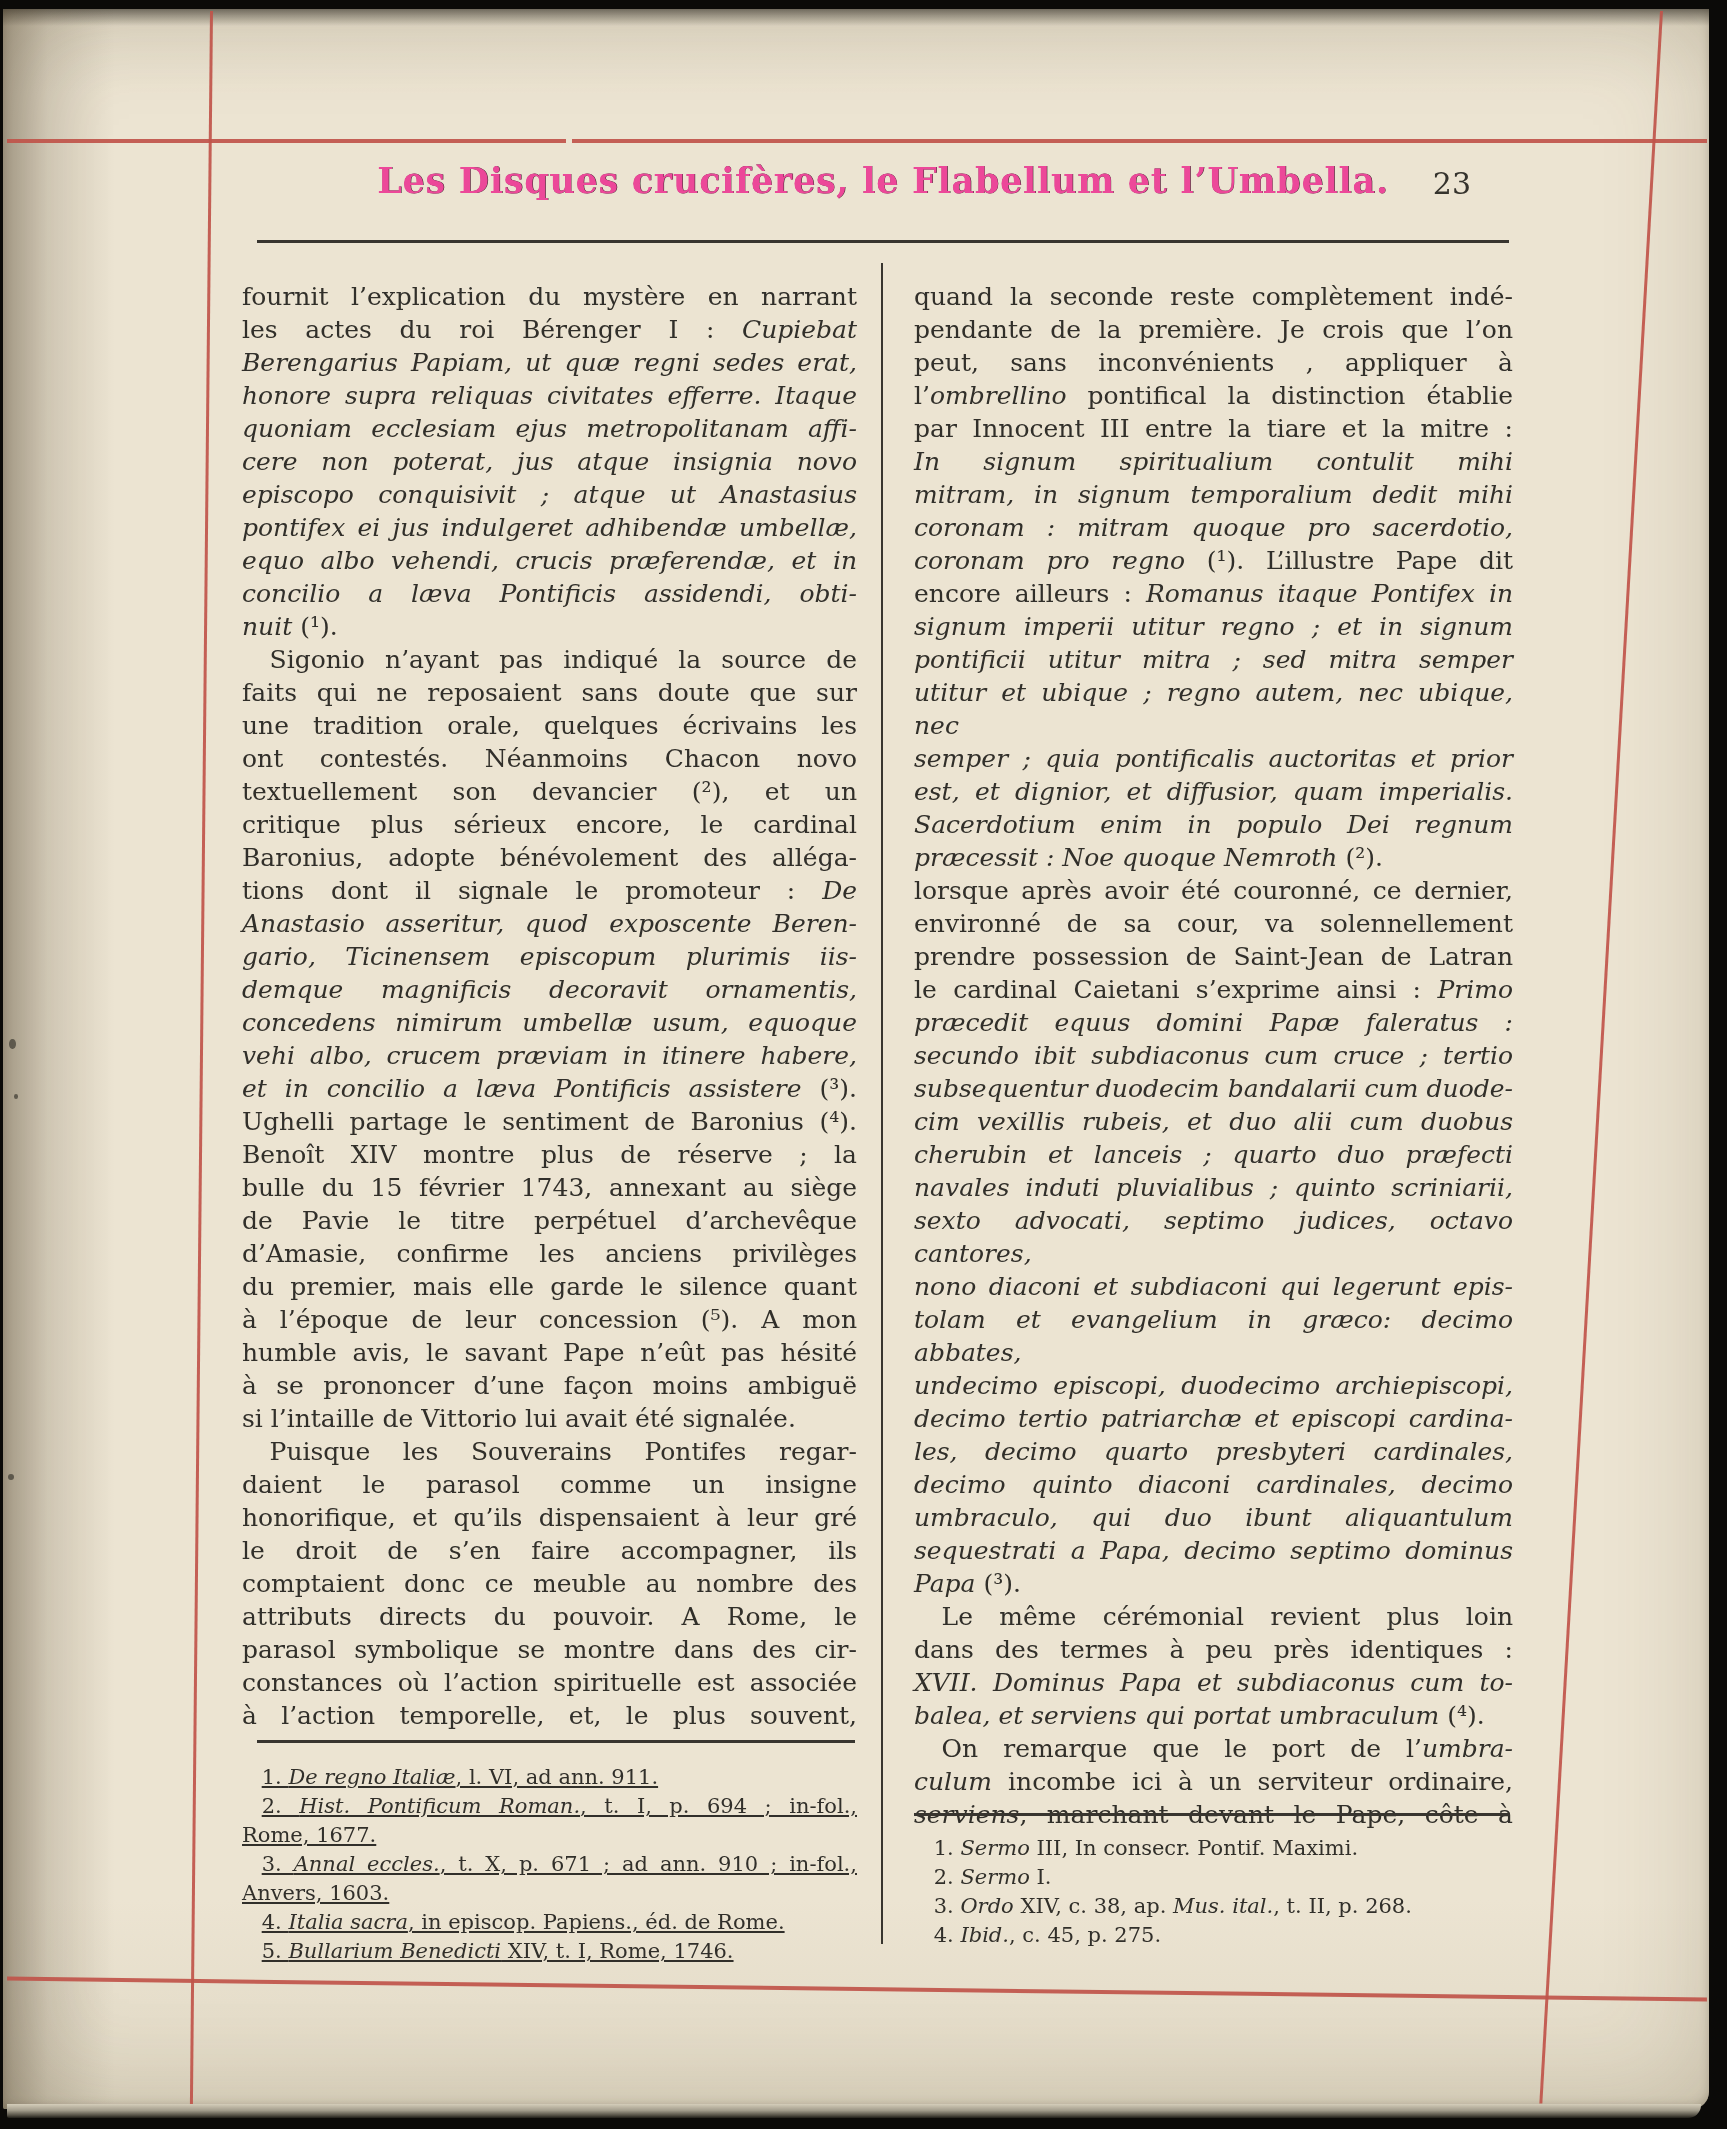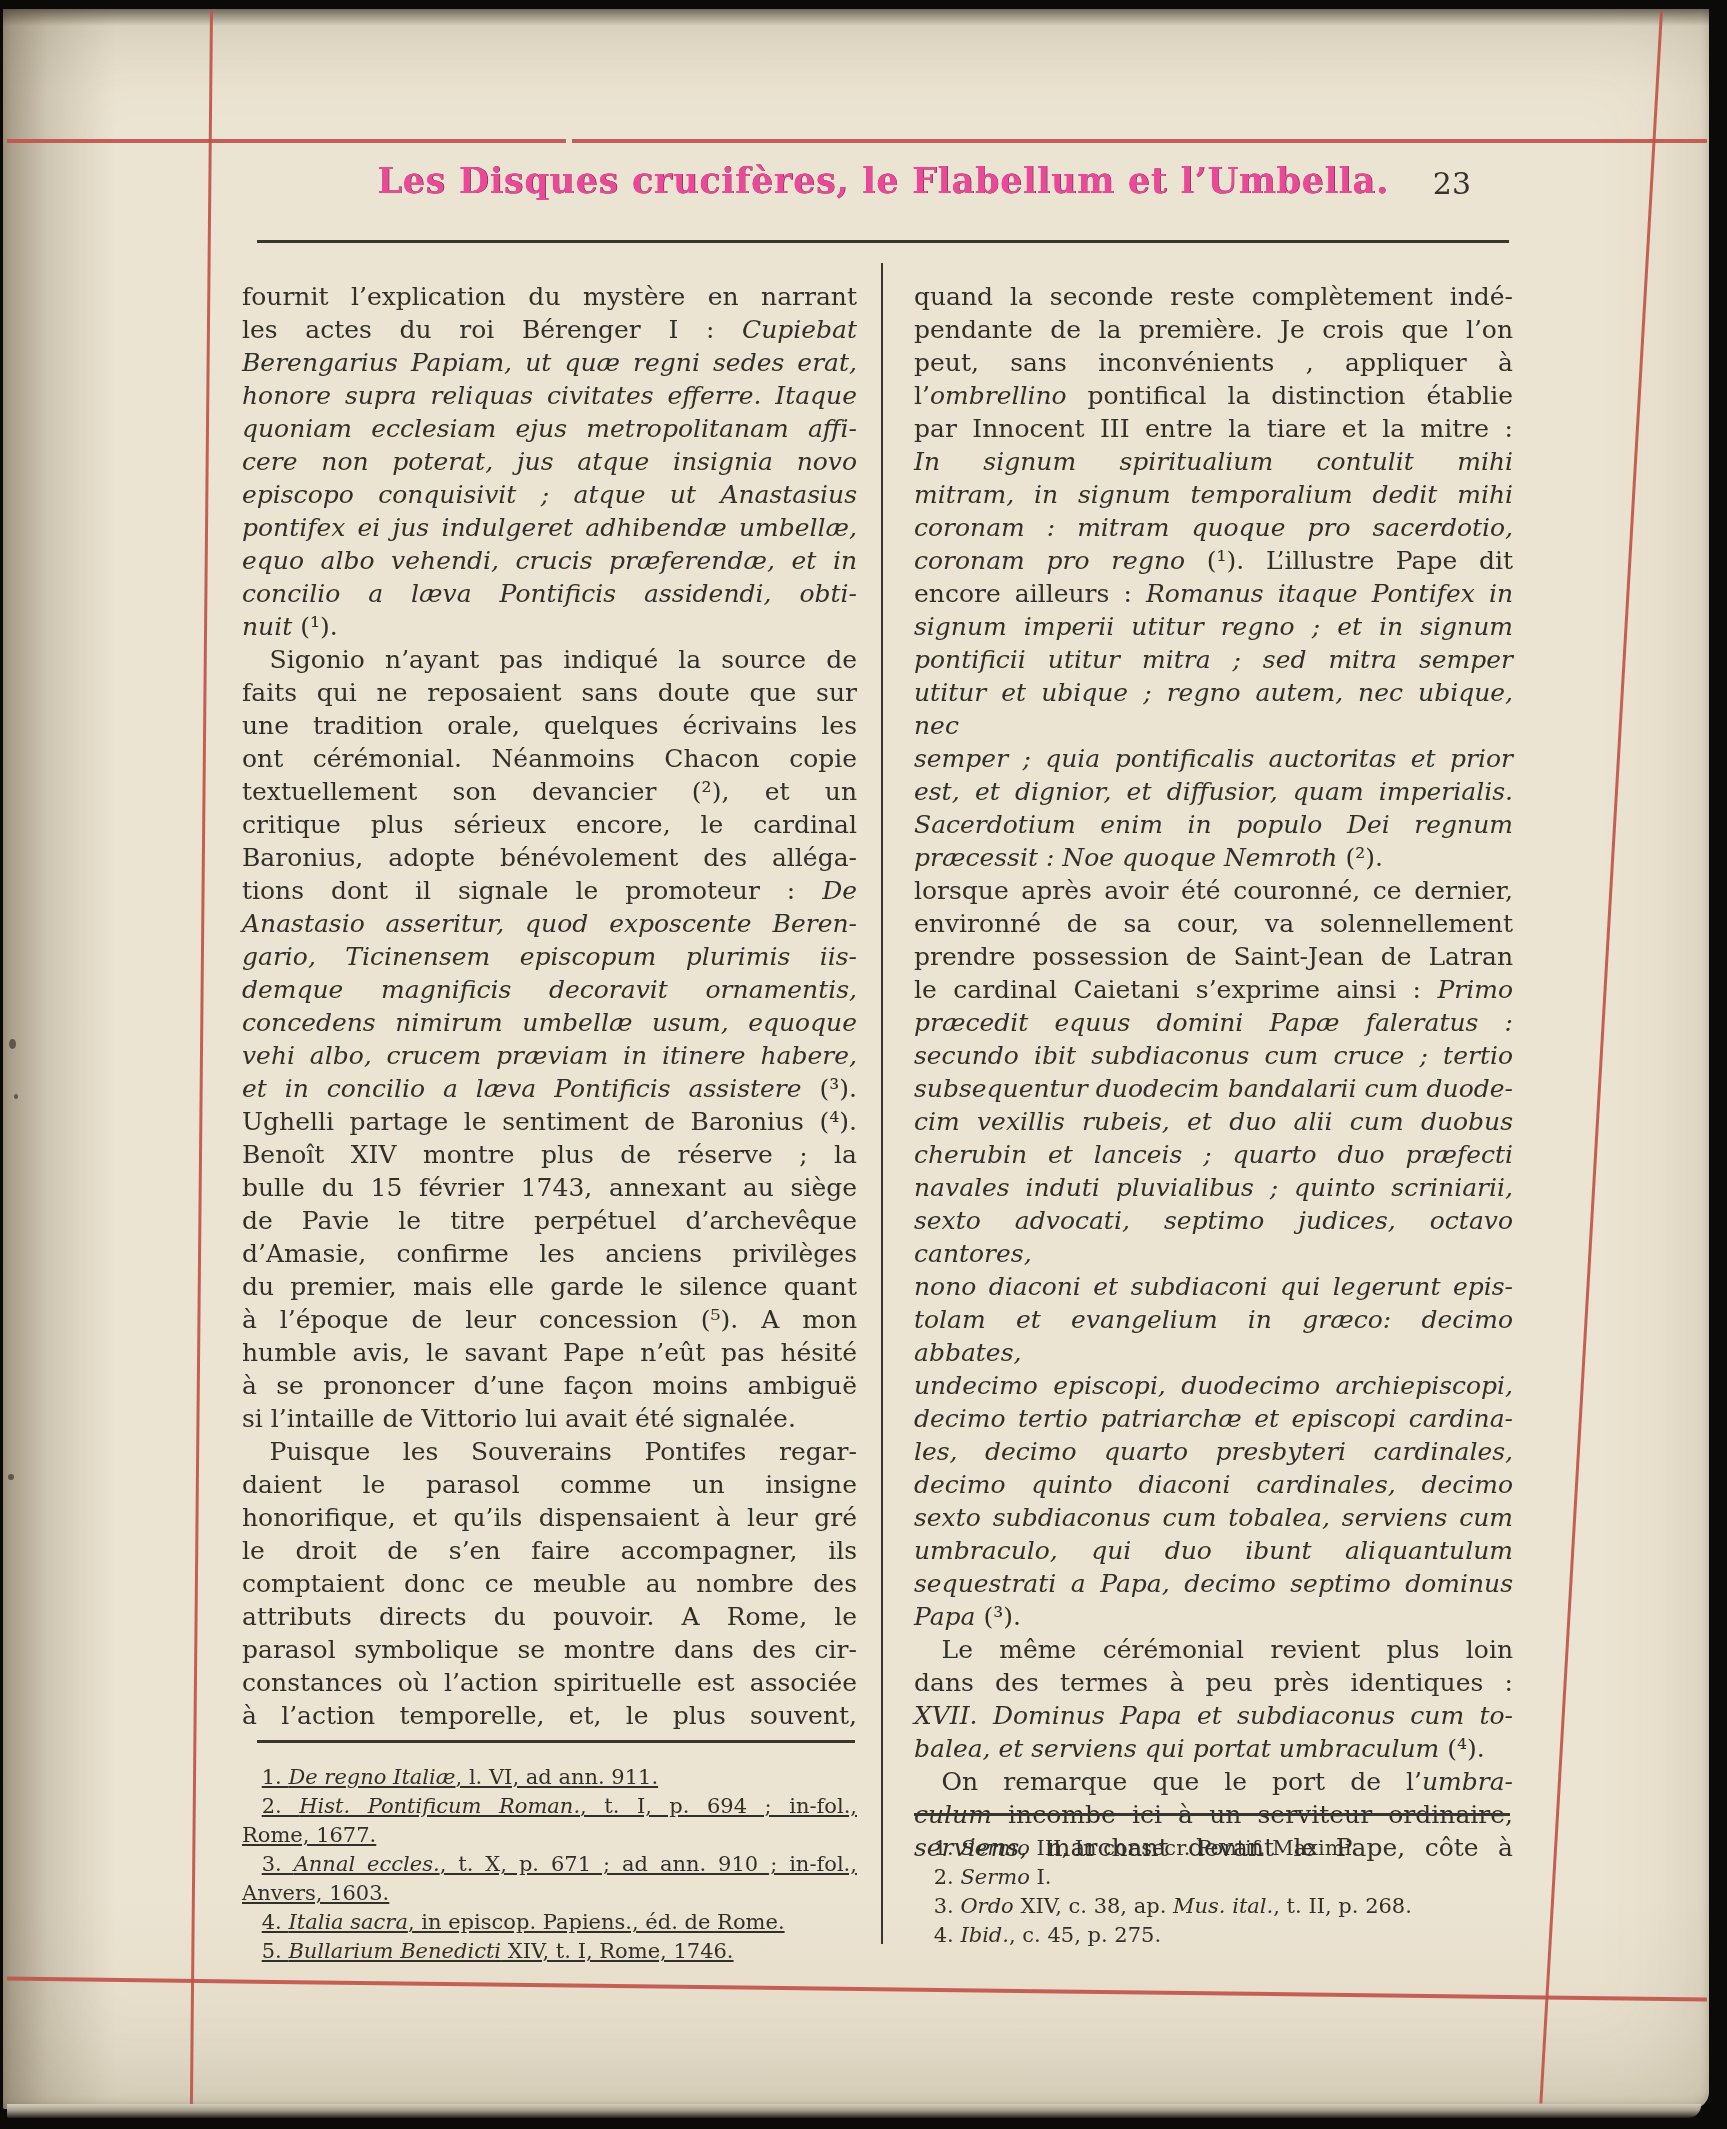--- a/index.html
+++ b/index.html
@@ -88,21 +88,21 @@
     <div class="tl"><span class="it">quoniam ecclesiam ejus metropolitanam affi-</span></div>
     <div class="tl"><span class="it">cere non poterat, jus atque insignia novo</span></div>
     <div class="tl"><span class="it">episcopo conquisivit ; atque ut Anastasius</span></div>
     <div class="tl"><span class="it">pontifex ei jus indulgeret adhibendæ umbellæ,</span></div>
     <div class="tl"><span class="it">equo albo vehendi, crucis præferendæ, et in</span></div>
     <div class="tl"><span class="it">concilio a læva Pontificis assidendi, obti-</span></div>
     <div class="tl e"><span class="it">nuit </span><span class="ro">(¹).</span></div>
     <div class="tl i"><span class="ro">Sigonio n’ayant pas indiqué la source de</span></div>
     <div class="tl"><span class="ro">faits qui ne reposaient sans doute que sur</span></div>
     <div class="tl"><span class="ro">une tradition orale, quelques écrivains les</span></div>
-    <div class="tl"><span class="ro">ont cérémonial. Néanmoins Chacon copie</span></div>
+    <div class="tl"><span class="ro">ont contestés. Néanmoins Chacon novo</span></div>
     <div class="tl"><span class="ro">textuellement son devancier (²), et un</span></div>
     <div class="tl"><span class="ro">critique plus sérieux encore, le cardinal</span></div>
     <div class="tl"><span class="ro">Baronius, adopte bénévolement des alléga-</span></div>
     <div class="tl"><span class="ro">tions dont il signale le promoteur : </span><span class="it">De</span></div>
     <div class="tl"><span class="it">Anastasio asseritur, quod exposcente Beren-</span></div>
     <div class="tl"><span class="it">gario, Ticinensem episcopum plurimis iis-</span></div>
     <div class="tl"><span class="it">demque magnificis decoravit ornamentis,</span></div>
     <div class="tl"><span class="it">concedens nimirum umbellæ usum, equoque</span></div>
     <div class="tl"><span class="it">vehi albo, crucem præviam in itinere habere,</span></div>
     <div class="tl"><span class="it">et in concilio a læva Pontificis assistere </span><span class="ro">(³).</span></div>
@@ -154,21 +154,20 @@
     <div class="tl"><span class="it">cim vexillis rubeis, et duo alii cum duobus</span></div>
     <div class="tl"><span class="it">cherubin et lanceis ; quarto duo præfecti</span></div>
     <div class="tl"><span class="it">navales induti pluvialibus ; quinto scriniarii,</span></div>
     <div class="tl"><span class="it">sexto advocati, septimo judices, octavo cantores,</span></div>
     <div class="tl"><span class="it">nono diaconi et subdiaconi qui legerunt epis-</span></div>
     <div class="tl"><span class="it">tolam et evangelium in græco: decimo abbates,</span></div>
     <div class="tl"><span class="it">undecimo episcopi, duodecimo archiepiscopi,</span></div>
     <div class="tl"><span class="it">decimo tertio patriarchæ et episcopi cardina-</span></div>
     <div class="tl"><span class="it">les, decimo quarto presbyteri cardinales,</span></div>
     <div class="tl"><span class="it">decimo quinto diaconi cardinales, decimo</span></div>
-    <div class="tl"><span class="it">sexto subdiaconus cum tobalea, serviens cum</span></div>
     <div class="tl"><span class="it">umbraculo, qui duo ibunt aliquantulum</span></div>
     <div class="tl"><span class="it">sequestrati a Papa, decimo septimo dominus</span></div>
     <div class="tl e"><span class="it">Papa </span><span class="ro">(³).</span></div>
     <div class="tl i"><span class="ro">Le même cérémonial revient plus loin</span></div>
     <div class="tl"><span class="ro">dans des termes à peu près identiques :</span></div>
     <div class="tl"><span class="it">XVII. Dominus Papa et subdiaconus cum to-</span></div>
     <div class="tl e"><span class="it">balea, et serviens qui portat umbraculum </span><span class="ro">(⁴).</span></div>
     <div class="tl i"><span class="ro">On remarque que le port de l’</span><span class="it">umbra-</span></div>
     <div class="tl"><span class="it">culum</span><span class="ro"> incombe ici à un serviteur ordinaire,</span></div>
     <div class="tl"><span class="it">serviens</span><span class="ro">, marchant devant le Pape, côte à</span></div>

